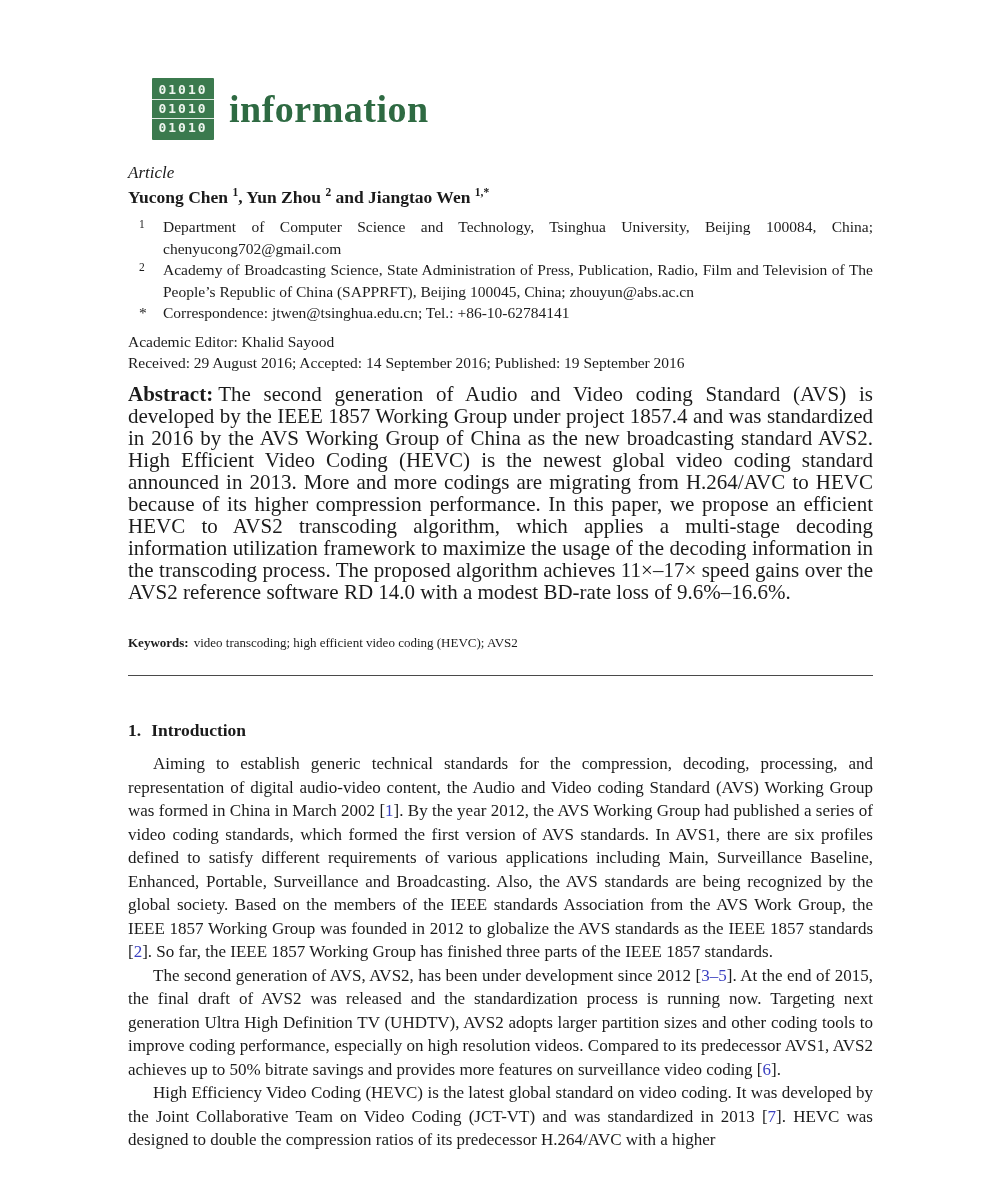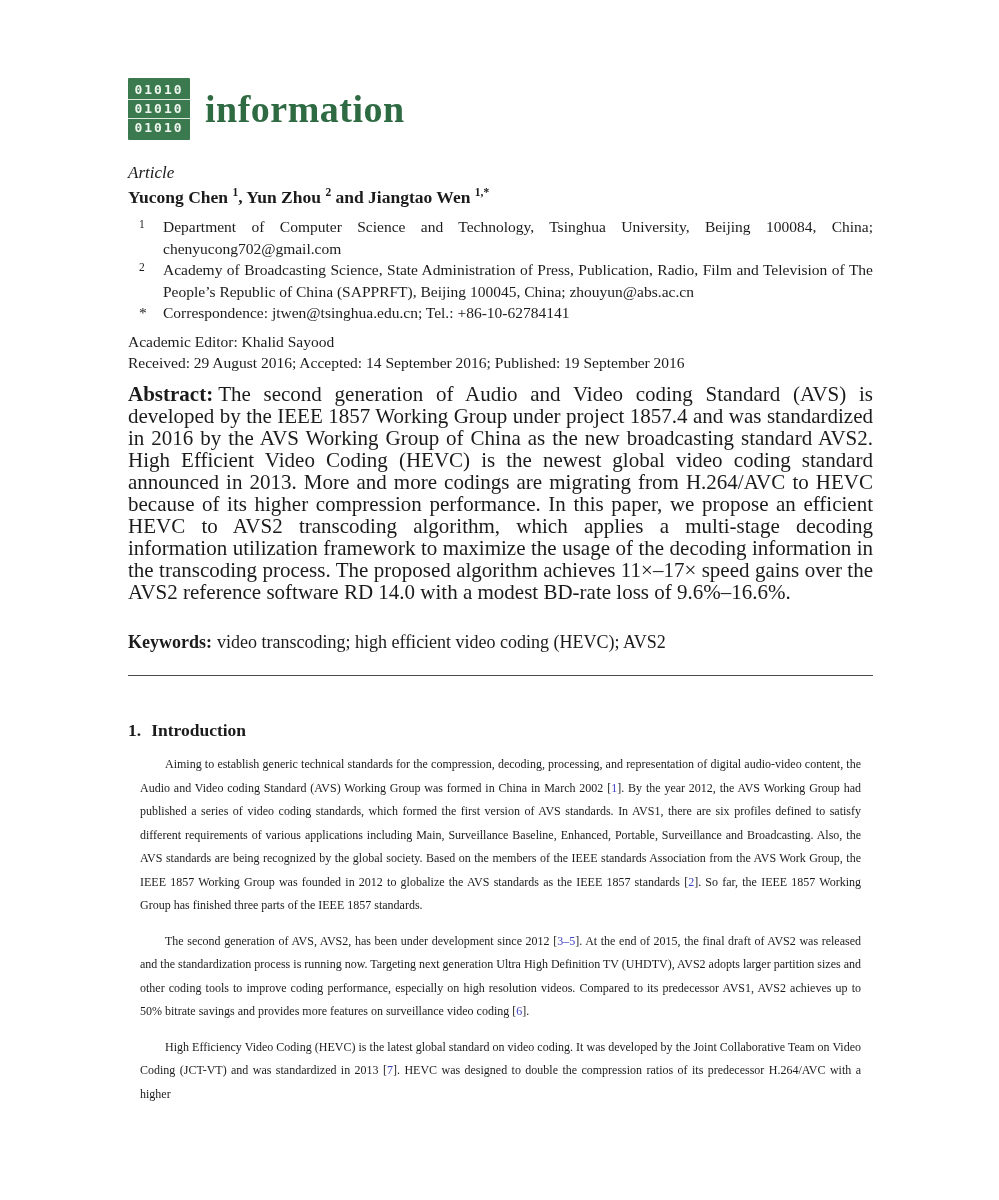--- a/index.html
+++ b/index.html
@@ -16,20 +16,21 @@
     color: var(--text, #1b1b1b);
   }
 
   
   .masthead {
     display: flex;
     justify-content: space-between;
     align-items: flex-start;
     height: 62px;
     margin-bottom: 23px;
+    margin-left: 24px;
   }
   .journal-logo { display: flex; align-items: center; }
   .binary-box {
     width: 62px; height: 62px;
     background: var(--logo-green, #3b7a4e);
     box-sizing: border-box;
     display: flex; flex-direction: column; justify-content: center;
     border-radius: 1px;
   }
   .logo-row {
@@ -70,39 +71,39 @@
 
   .editor-block { font-size: 15.5px; line-height: 21.5px; margin-bottom: 9px; }
 
   .abstract-par {
     margin: 9px 0 0 0;
     font-size: 21px;
     line-height: 22px;
     text-align: justify;
   }
   .block-label { font-weight: bold; margin-right: 5px; }
-  .keywords-par { margin: 28px 0 0 0; font-size: 18px; line-height: 23.5px; }
+  .keywords-par { margin: 28px 0 0 0; font-size: 13px; line-height: 23.5px; }
 
   hr.rule {
     border: none;
     border-top: 1px solid #4a4a4a;
     margin: 21px 0 0 0;
   }
 
   
   .section-heading {
     margin: 44px 0 11px 0;
     font-size: 17.5px;
     line-height: 21px;
     font-weight: bold;
   }
   .section-heading .sec-num { margin-right: 10px; }
   .body-par {
-    margin: 12px;
-    font-size: 12px;
+    margin: 0;
+    font-size: 17px;
     line-height: 23.5px;
     text-align: justify;
     text-indent: 25px;
   }
   a.cite { color: var(--cite-blue, #3a3fc1); text-decoration: none; cursor: pointer; }
 </style>
 </head>
 <body>
 
 <div class="page">

